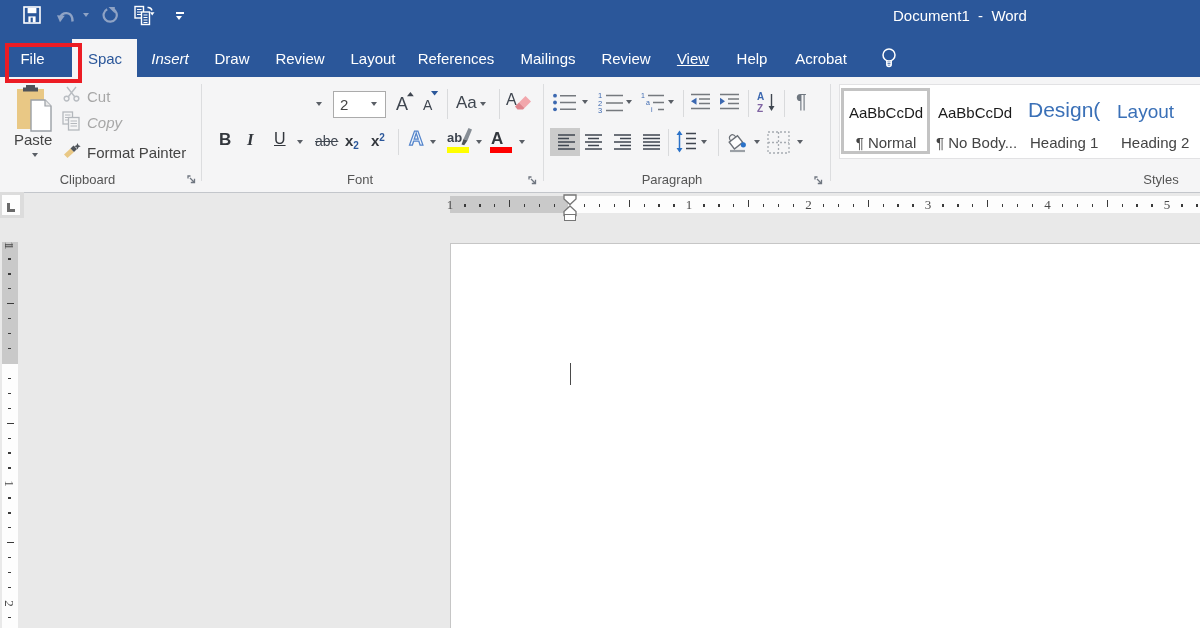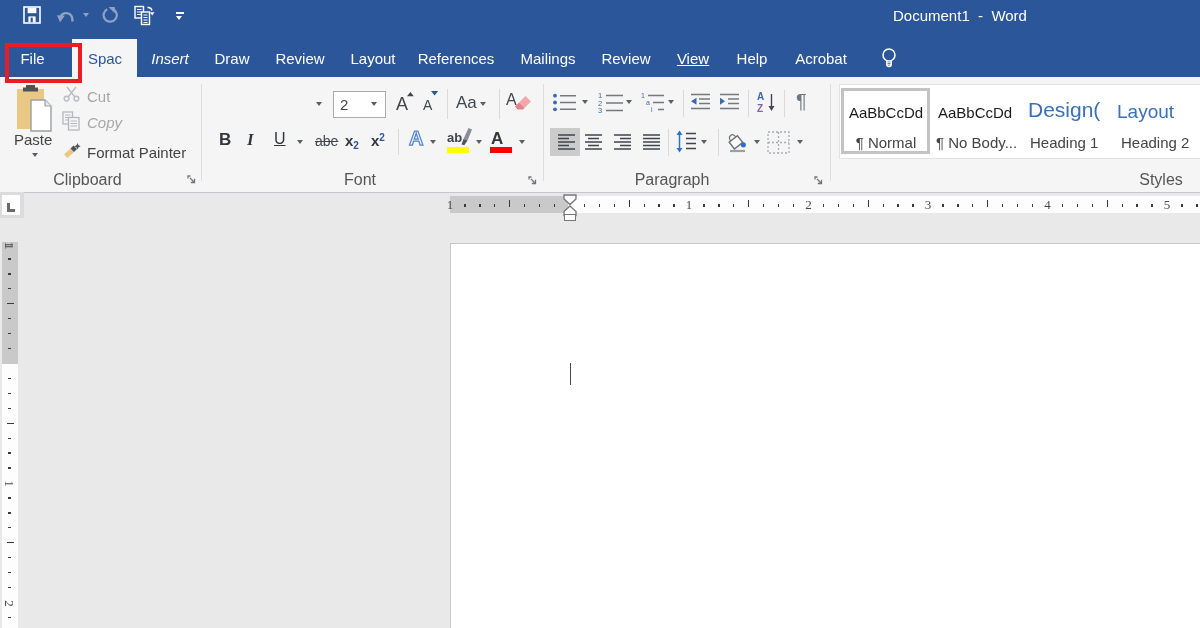--- a/index.html
+++ b/index.html
@@ -10,21 +10,21 @@
      background:#2B579A; }
   #hometab { position:absolute; left:72px; top:39px; width:65px; height:38px;
      background:#F5F5F6; }
   .tab { position:absolute; top:50px; width:110px; height:17px; line-height:17px;
      text-align:center; color:#fff; font-size:15px; }
   #ribbon { position:absolute; left:0; top:77px; width:1200px; height:116px;
      background:#F5F5F6; border-bottom:1px solid #C3C6CB; }
   .gsep { position:absolute; top:7px; height:97px; width:1px; background:#DCDDDF; }
   .isep { position:absolute; width:1px; background:#D9DADC; }
   .glabel { position:absolute; top:96px; height:14px; line-height:14px;
-     font-size:16px; color:#555; text-align:center; }
+     font-size:13px; color:#555; text-align:center; }
   .rtxt { position:absolute; font-size:15px; color:#444; }
   .dis { color:#A7A7A7; }
   .dd { position:absolute; width:0; height:0; border-left:3.6px solid transparent;
      border-right:3.6px solid transparent; border-top:4px solid #5A5F66; }
   .combo { position:absolute; top:13.5px; height:27px; background:#fff;
      border:1px solid #ABABAB; font-size:15px; color:#444; line-height:25px; }
   .rnum { position:absolute; font-family:"Liberation Serif", serif; font-size:13px;
      color:#4A4A4A; text-align:center; height:13px; line-height:13px; }
   .tick { position:absolute; background:#3A3A3A; }
 </style></head>

